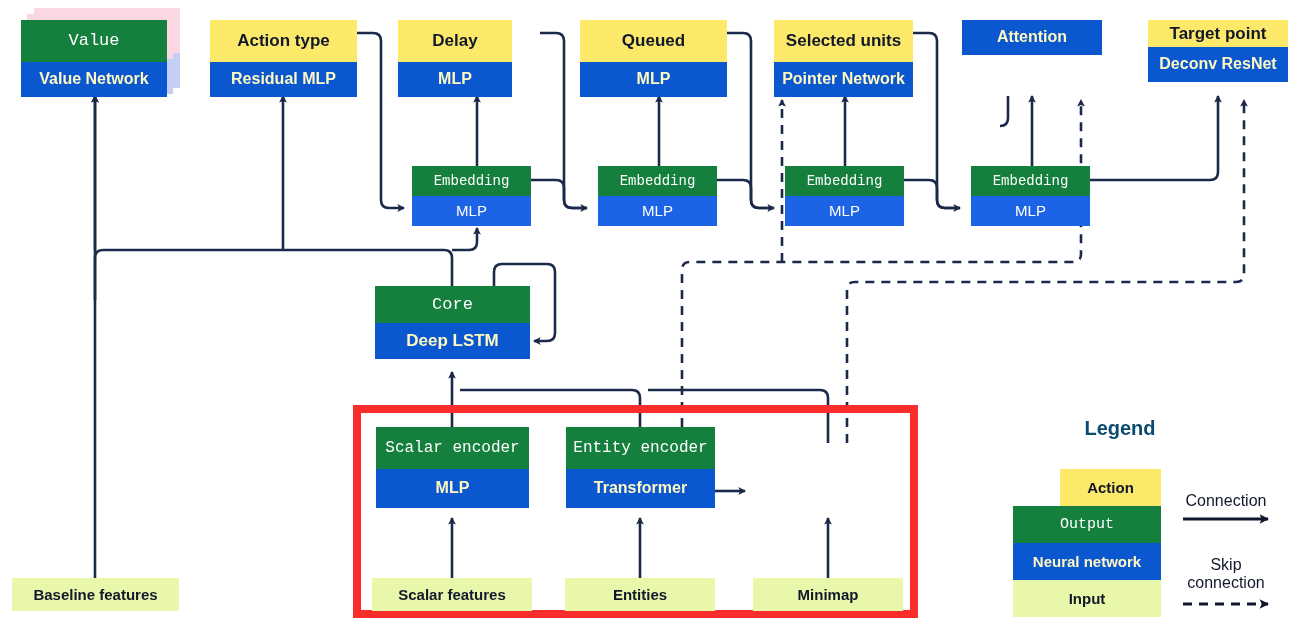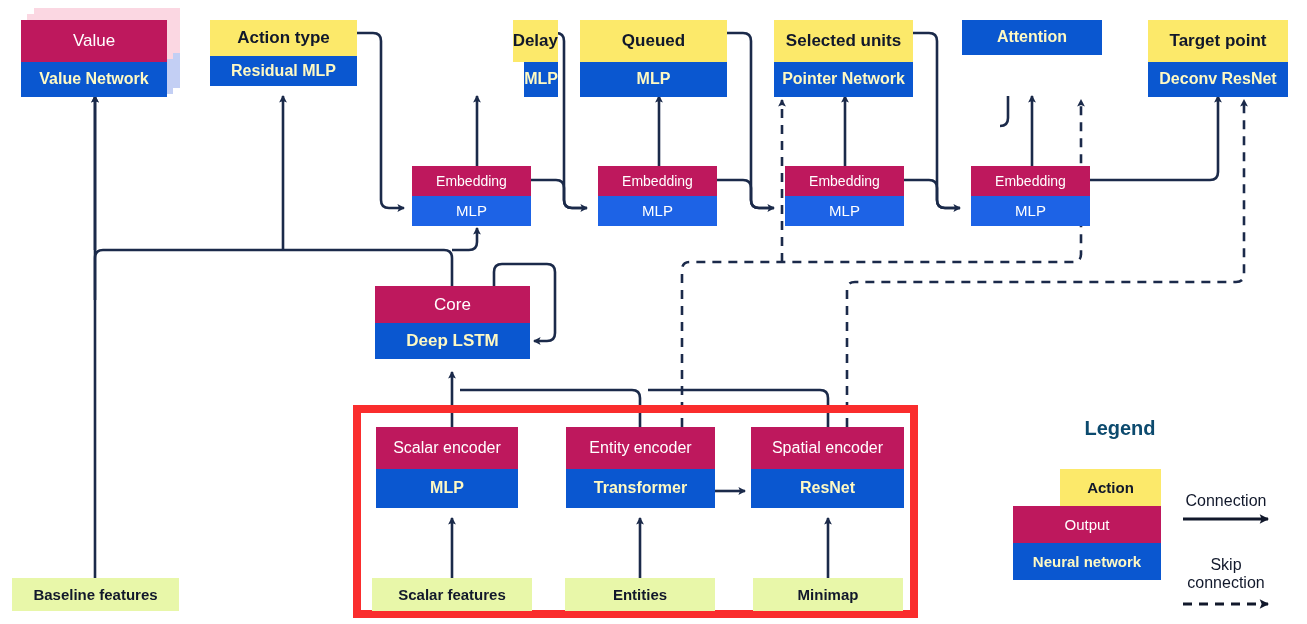--- a/index.html
+++ b/index.html
@@ -43,23 +43,24 @@
     line-height: 1.05;
     white-space: nowrap;
     overflow: hidden;
   }
   .band-action {
     background: #FCE96A;
     color: #11182B;
     font-weight: 700;
   }
   .band-output {
-    background: #be185d;
+    background: #15803d;
     color: #ffffff;
     font-weight: 400;
+    font-family: Liberation Mono, monospace;
   }
   .band-nn {
     background: #0A57D0;
     color: #fef9c3;
     font-weight: 700;
   }
   .band-nn-bright {
     background: #1D63E6;
     color: #ffffff;
     font-weight: 400;
@@ -202,46 +203,46 @@
   <div class="ghost" style="left:27px; top:14px; width:146px;">
     <div class="gb" style="height:45px; background:#FBD7E2;"></div>
     <div class="gb" style="height:35px; background:#C3CFF4;"></div>
   </div>
 
   <div class="mod" style="left:21px; top:20px; width:146px; height:77px;">
     <div class="band band-output" style="height:42px; font-size:17px;">Value</div>
     <div class="band band-nn" style="height:35px; font-size:16px;">Value Network</div>
   </div>
 
-  <div class="mod" style="left:210px; top:20px; width:147px; height:66px;">
+  <div class="mod" style="left:210px; top:20px; width:147px; height:77px;">
     <div class="band band-action" style="height:42px; font-size:17px;">Action type</div>
     <div class="band band-nn" style="height:35px; font-size:16px;">Residual MLP</div>
   </div>
 
-  <div class="mod" style="left:398px; top:20px; width:160px; height:77px;align-items:flex-end;">
+  <div class="mod" style="left:398px; top:20px; width:114px; height:77px;">
     <div class="band band-action" style="height:42px; font-size:17px;">Delay</div>
     <div class="band band-nn" style="height:35px; font-size:16px;">MLP</div>
   </div>
 
   <div class="mod" style="left:580px; top:20px; width:147px; height:77px;">
     <div class="band band-action" style="height:42px; font-size:17px;">Queued</div>
     <div class="band band-nn" style="height:35px; font-size:16px;">MLP</div>
   </div>
 
   <div class="mod" style="left:774px; top:20px; width:139px; height:77px;">
     <div class="band band-action" style="height:42px; font-size:17px;">Selected units</div>
     <div class="band band-nn" style="height:35px; font-size:16px;">Pointer Network</div>
   </div>
 
   <div class="mod" style="left:962px; top:20px; width:140px; height:77px;">
     <div class="band band-nn" style="height:35px; font-size:16px;">Attention</div>
   </div>
 
   <div class="mod" style="left:1148px; top:20px; width:140px; height:77px;">
-    <div class="band band-action" style="height:42px; font-size:17px;text-align:right;">Target point</div>
+    <div class="band band-action" style="height:27px; font-size:17px;text-align:right;">Target point</div>
     <div class="band band-nn" style="height:35px; font-size:16px;">Deconv ResNet</div>
   </div>
 
   <div class="mod" style="left:412px; top:166px; width:119px; height:60px;">
     <div class="band band-output" style="height:30px; font-size:14px;">Embedding</div>
     <div class="band band-nn-bright" style="height:30px; font-size:15px;">MLP</div>
   </div>
 
   <div class="mod" style="left:598px; top:166px; width:119px; height:60px;">
     <div class="band band-output" style="height:30px; font-size:14px;">Embedding</div>
@@ -256,34 +257,30 @@
   <div class="mod" style="left:971px; top:166px; width:119px; height:60px;">
     <div class="band band-output" style="height:30px; font-size:14px;">Embedding</div>
     <div class="band band-nn-bright" style="height:30px; font-size:15px;">MLP</div>
   </div>
 
   <div class="mod" style="left:375px; top:286px; width:155px; height:73px;">
     <div class="band band-output" style="height:37px; font-size:17px;">Core</div>
     <div class="band band-nn" style="height:36px; font-size:17px;">Deep LSTM</div>
   </div>
 
-  <div class="mod" style="left:376px; top:427px; width:142px; height:81px;">
+  <div class="mod" style="left:376px; top:427px; width:153px; height:81px;">
     <div class="band band-output" style="height:42px; font-size:16px;">Scalar encoder</div>
     <div class="band band-nn" style="height:39px; font-size:16px;">MLP</div>
   </div>
 
   <div class="mod" style="left:566px; top:427px; width:149px; height:81px;">
     <div class="band band-output" style="height:42px; font-size:16px;">Entity encoder</div>
     <div class="band band-nn" style="height:39px; font-size:16px;">Transformer</div>
   </div>
 
-  <div class="mod" style="left:751px; top:427px; width:153px; height:81px;">
-    <div class="band band-output" style="height:42px; font-size:16px;">Spatial encoder</div>
-    <div class="band band-nn" style="height:39px; font-size:16px;">ResNet</div>
-  </div>
 
   <div class="mod" style="left:12px; top:578px; width:167px; height:33px;">
     <div class="band band-input" style="height:33px; font-size:15px;">Baseline features</div>
   </div>
 
   <div class="mod" style="left:372px; top:578px; width:160px; height:33px;">
     <div class="band band-input" style="height:33px; font-size:15px;">Scalar features</div>
   </div>
 
   <div class="mod" style="left:565px; top:578px; width:150px; height:33px;">
@@ -294,20 +291,21 @@
     <div class="band band-input" style="height:33px; font-size:15px;">Minimap</div>
   </div>
 
   <div id="legend">
     <div id="legend-title" style="left:1055px; top:417px; width:130px; font-size:20px; text-align:center;">Legend</div>
 
     <div id="legend-swatches" style="left:1013px; top:469px; width:148px;">
       <div class="swatch band-action" style="height:37px; font-size:15px;margin-left:47px;">Action</div>
       <div class="swatch band-output" style="height:37px; font-size:15px;">Output</div>
       <div class="swatch band-nn" style="height:37px; font-size:15px;">Neural network</div>
+      <div class="swatch band-input" style="height:37px; font-size:15px;">Input</div>
     </div>
 
     <div class="legend-line-label" style="left:1163px; top:492px; width:126px; font-size:16px;">Connection</div>
     <div class="legend-line-label" style="left:1163px; top:556px; width:126px; font-size:16px;">Skip
 connection</div>
   </div>
 
 </div>
 
 </body></html>

